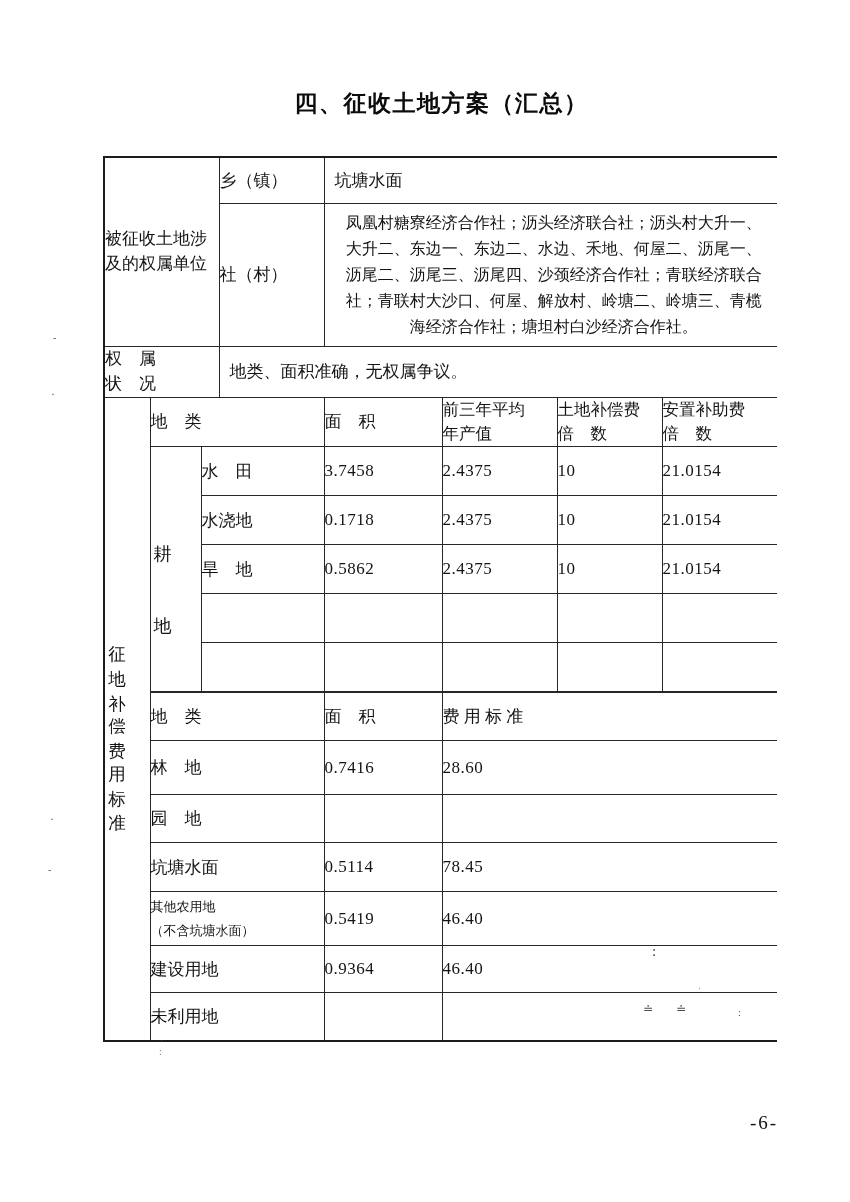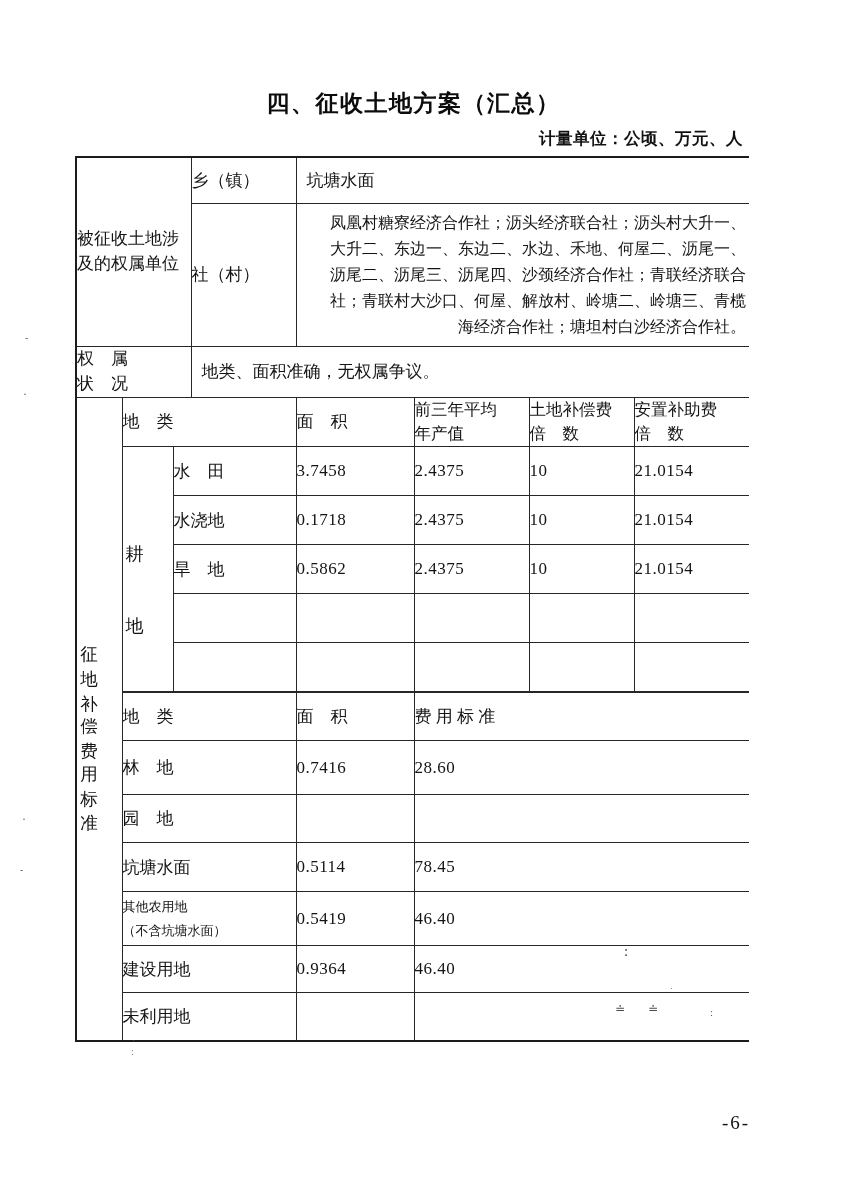--- a/index.html
+++ b/index.html
@@ -1,19 +1,20 @@
 <!DOCTYPE html>
 <html><head>
 <meta charset="utf-8">
 <style>
   html,body { margin:0; padding:0; background:#ffffff; }
   .page {
     position:relative; width:749px; height:1202px; background:#ffffff;
     font-family:"Liberation Serif","DejaVu Serif",serif; color:#121212;
     overflow:hidden;
+    margin-left:28px;
   }
   .title {
     position:absolute; left:75px; top:88px; width:677px;
     text-align:center; font-family:"Liberation Sans","DejaVu Sans",sans-serif;
     font-weight:700; font-size:23px; letter-spacing:1.5px; color:#0c0c0c;
   }
   .unit-note {
     position:absolute; left:75px; top:128px; width:668px;
     text-align:right; font-size:16.5px; font-weight:600; letter-spacing:0.5px;
   }
@@ -27,21 +28,21 @@
   .t-main { border:2.6px solid #1c1c1c; border-top:none; }
   .t-main tr.r-first td { border-top:none; }
   .bt-heavy td { border-top-width:2.6px; }
 
   .h46{height:46px} .h134{height:134px} .h51{height:51px}
   .h49{height:49px} .h54{height:54px} .h48{height:48px} .h47{height:47px}
 
   .al { text-align:left; padding-left:10px; padding-right:6px; }
   .pre { white-space:pre-line;font-family:Liberation Mono, monospace; }
   .lh25 { line-height:25px; }
-  .village { line-height:26px; font-size:16px; padding:6px 6px 6px 9px; text-align:right; white-space:pre-line; }
+  .village { line-height:26px; font-size:16px; padding:6px 6px 6px 9px; text-align:center; white-space:pre-line; }
   .hdr2line { white-space:pre-line; line-height:24px; font-size:16.5px; }
   .two-line { white-space:pre-line; line-height:24px; font-size:13px; }
   .num { letter-spacing:0.5px; font-size:17px; }
 
   .vert span {
     writing-mode:vertical-lr; text-orientation:upright; display:inline-block;
     letter-spacing:24px; font-size:17.5px; transform:translateY(12px);
   }
   .vert-geng span {
     writing-mode:vertical-lr; text-orientation:upright; display:inline-block;
@@ -63,21 +64,20 @@
   .a8{left:670px; top:984px; font-size:9px;}
   .a9{left:132px; top:1036px; font-size:10px; color:#4a4a4a;}
   .a10{left:131px; top:1047px; font-size:10px; color:#7a7a7a;}
 </style>
 </head>
 <body>
 
 <div class="page">
 
   <div class="title">四、征收土地方案（汇总）</div>
-  <div class="unit-note">计量单位：公顷、万元、人</div>
 
   <div class="doc-table">
 
     <table class="t-top">
       <colgroup>
           <col style="width:115px">
           <col style="width:105px">
           <col style="width:457px">
         </colgroup>
       <tbody>

